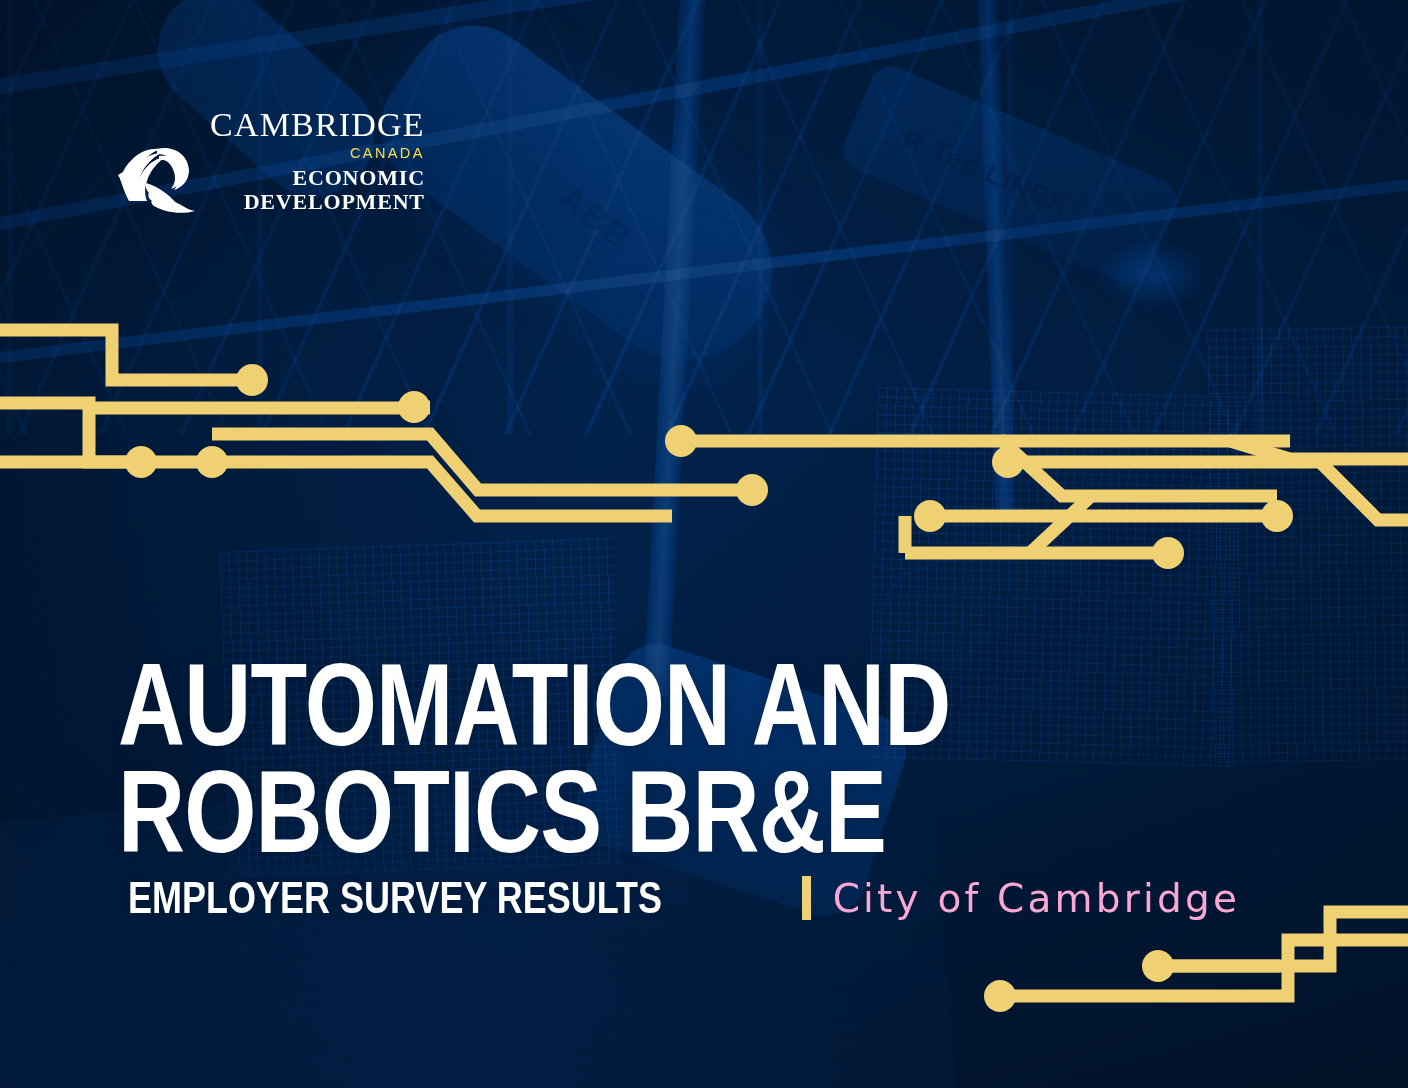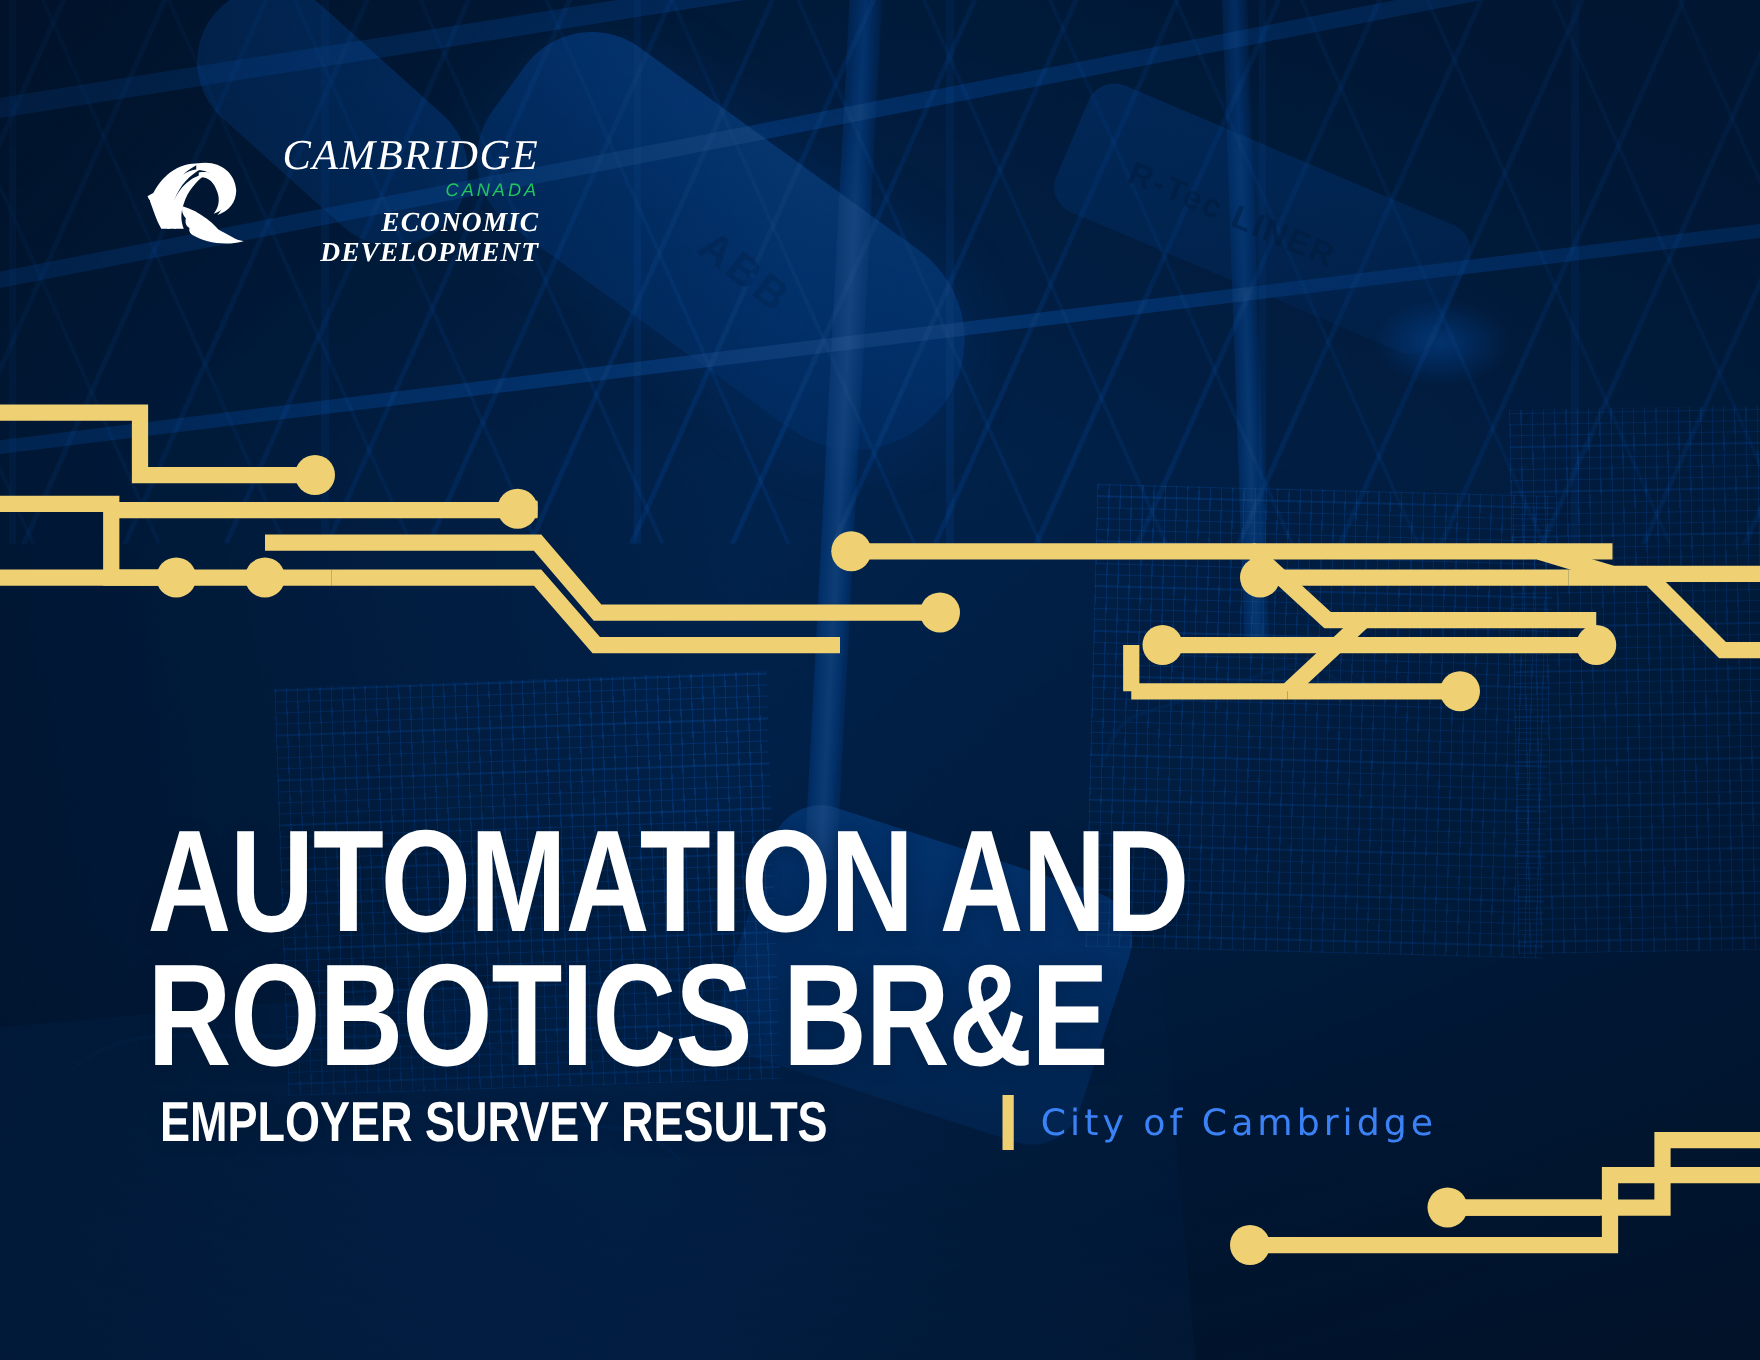--- a/index.html
+++ b/index.html
@@ -139,32 +139,32 @@
     background:radial-gradient(ellipse 120% 110% at 50% 46%, transparent 38%, rgba(6,26,56,.45) 100%);
   }
 
   
   #traces { position:absolute; inset:0; }
   #traces svg { display:block; width:1408px; height:1088px; }
 
   
   #logo {
     position:absolute; left:116px; top:108px;
-    display:flex; align-items:center; gap:28px;font-style:italic;
+    display:flex; align-items:flex-end; gap:12px;
   }
   #logo .mark { width:82px; height:72px; flex:0 0 auto; }
   #logo .words { display:flex; flex-direction:column; align-items:flex-end; line-height:1; }
   #logo .w-cambridge {
     font-family:"Liberation Serif", serif;
     font-size:34px; letter-spacing:1.2px; color:#ffffff;
     font-weight:400;
   }
   #logo .w-canada {
     font-family:"Liberation Sans", sans-serif;
-    font-size:14.5px; letter-spacing:2.4px; color:#22c55e;
+    font-size:14.5px; letter-spacing:2.4px; color:#fde047;
     margin-top:4px; font-weight:400;
   }
   #logo .w-ecdev {
     font-family:"Liberation Serif", serif;
     font-weight:700; font-size:22px; letter-spacing:.8px;
     color:#ffffff; margin-top:5px; text-align:right; line-height:1.12;
   }
 
   
   #titleblock { position:absolute; left:118px; top:652px; }
@@ -190,22 +190,22 @@
     font-weight:700; font-size:45px; letter-spacing:0px;
     color:#ffffff; transform:scaleX(.80); transform-origin:left center;
     text-shadow:0 2px 10px rgba(5,22,48,.35);
   }
   #subtitle .divider {
     width:9px; height:44px; background:#efd073;
     margin:0 22px 0 6px; flex:0 0 auto;
   }
   #subtitle .sub-alt {
     font-family:"DejaVu Sans", sans-serif;
-    font-weight:400; font-size:29px; letter-spacing:3.2px;
-    color:#3b82f6;
+    font-weight:400; font-size:39px; letter-spacing:3.2px;
+    color:#f9a8d4;
   }
 </style>
 </head>
 <body>
 
 <div id="cover">
 
   <div id="photo">
     <div class="base"></div>
     <div class="truss"></div>

